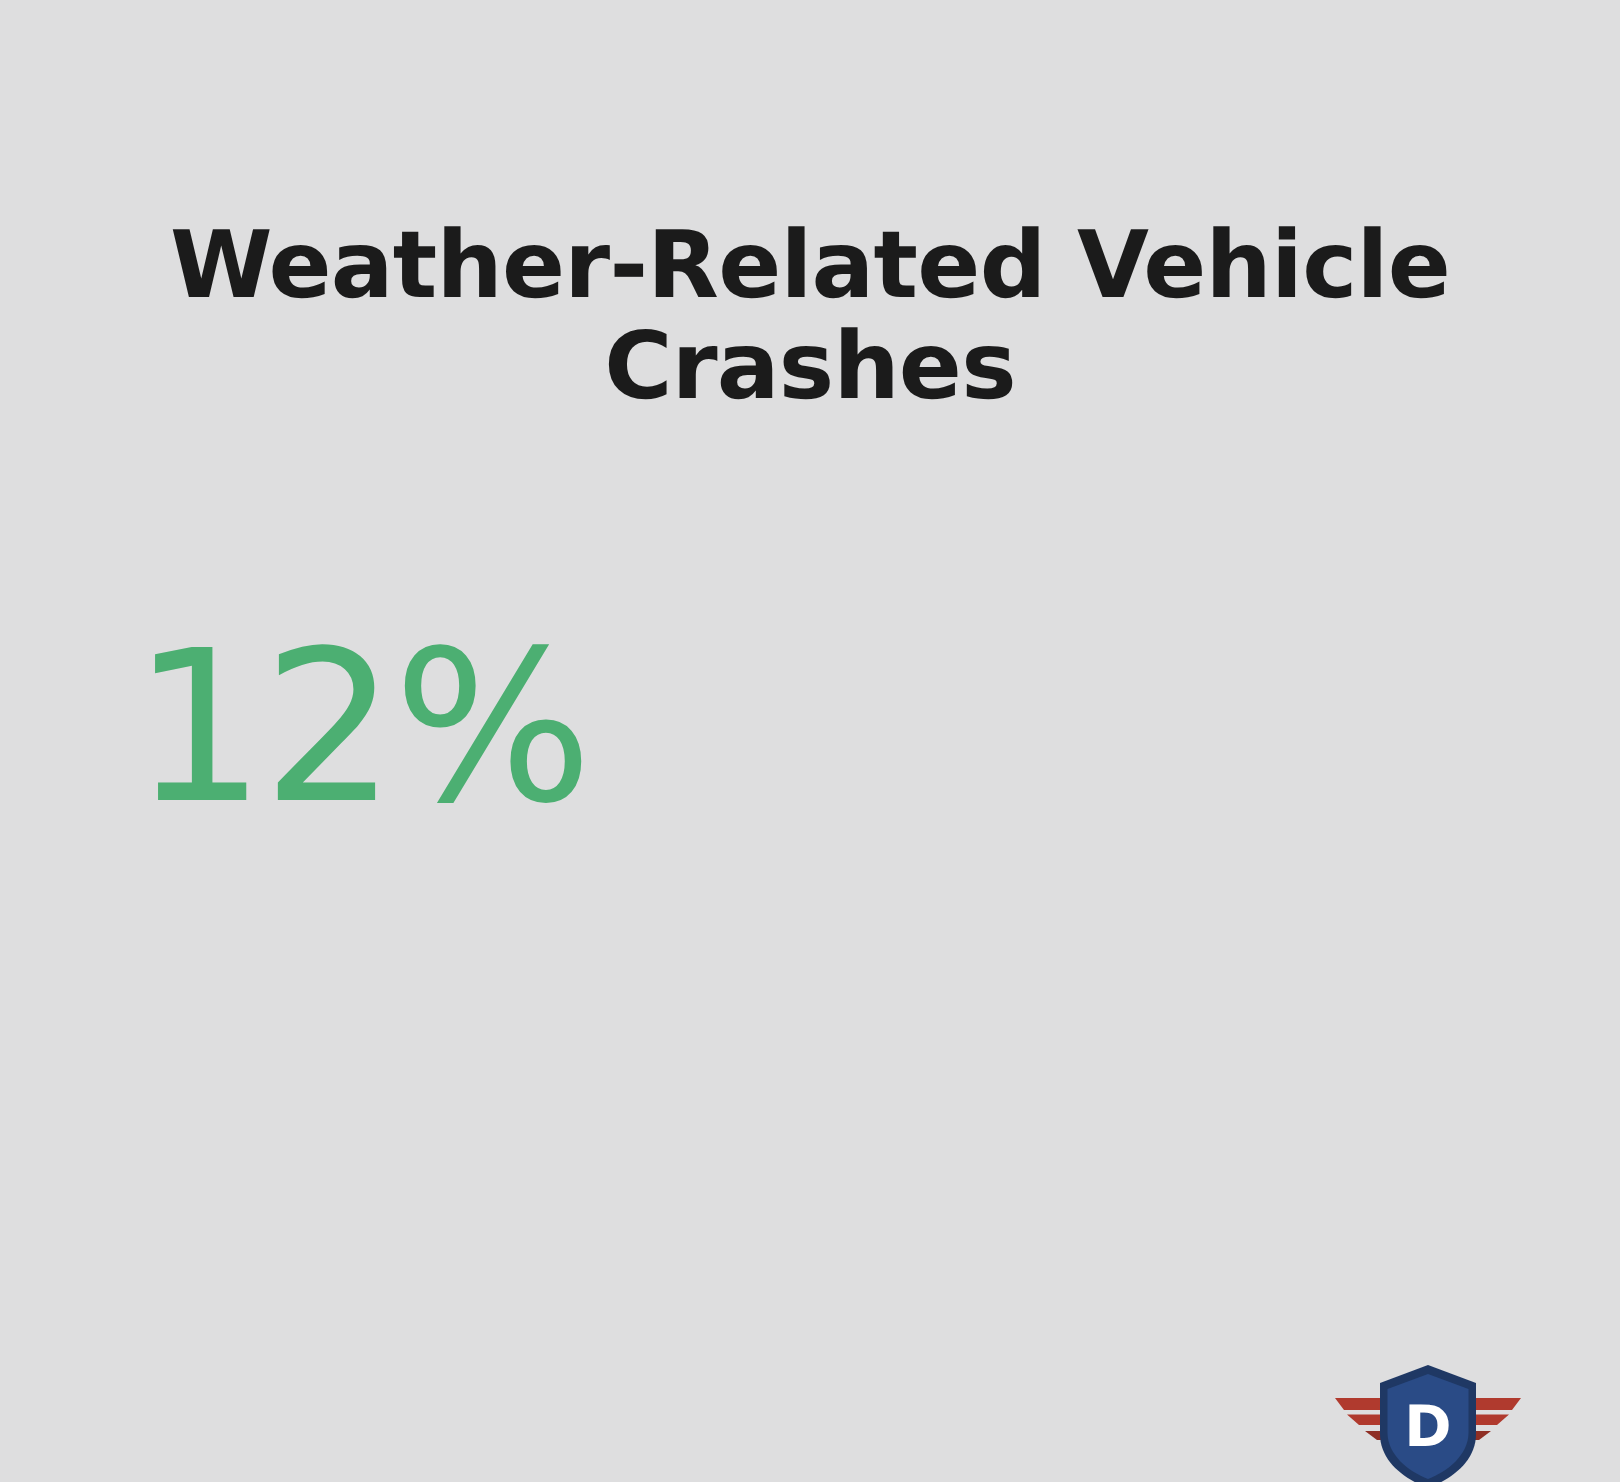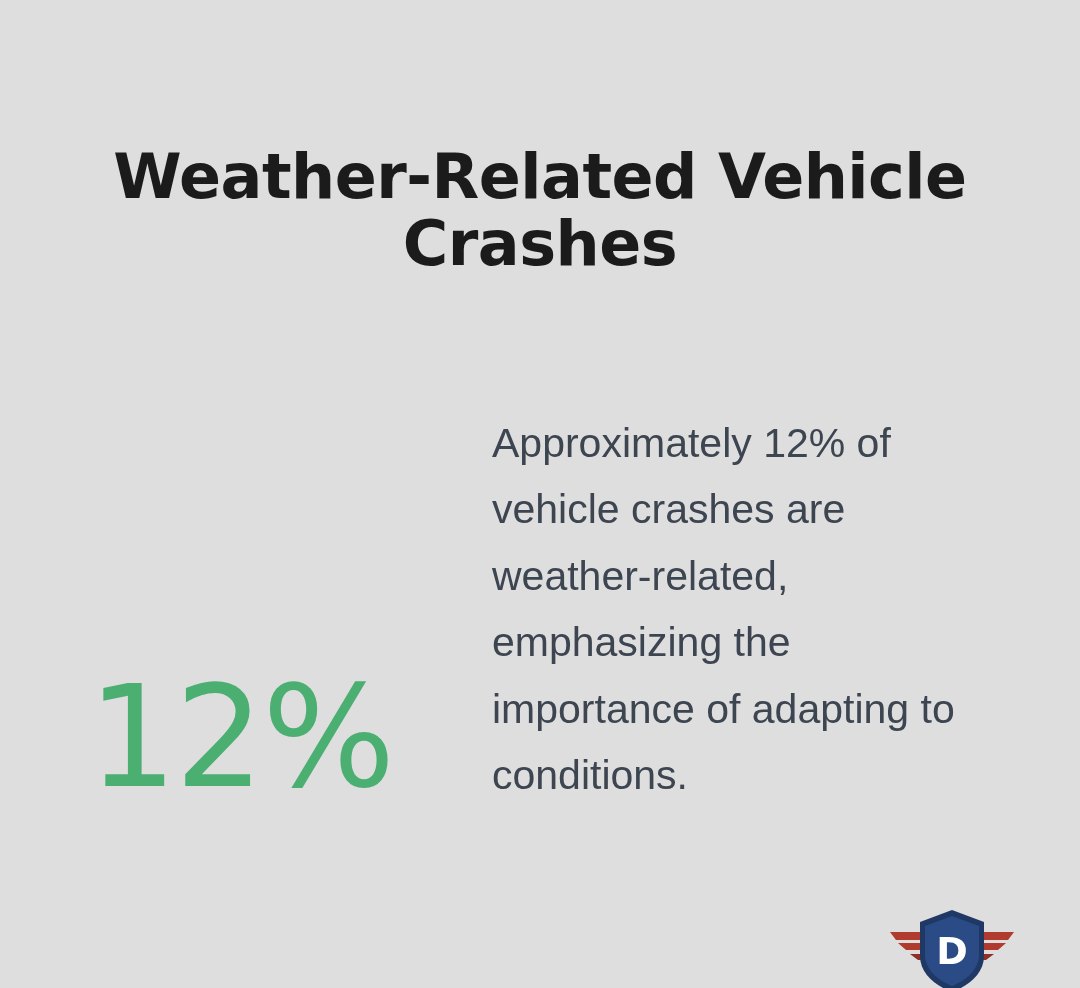--- a/index.html
+++ b/index.html
@@ -75,21 +75,20 @@
 </style>
 </head>
 <body>
 
 <div class="card">
 
   <div class="title">Weather-Related Vehicle Crashes</div>
 
   <div class="stat-row">
     <div class="stat-figure">12%</div>
-    <div class="stat-desc">Approximately 12% of vehicle crashes are weather-related, emphasizing the importance of adapting to conditions.</div>
   </div>
 
   <div class="logo">
     <svg viewBox="0 0 132 92" width="132" height="92" aria-hidden="true">
 
       <g>
         <path d="M4 30 L44 30 L50 38 L10 38 Z" fill="#b03a2e"></path>
         <path d="M12 41 L46 41 L52 48 L20 48 Z" fill="#b03a2e"></path>
         <path d="M24 52 L50 52 L55 58 L32 58 Z" fill="#8f2f25"></path>
       </g>

